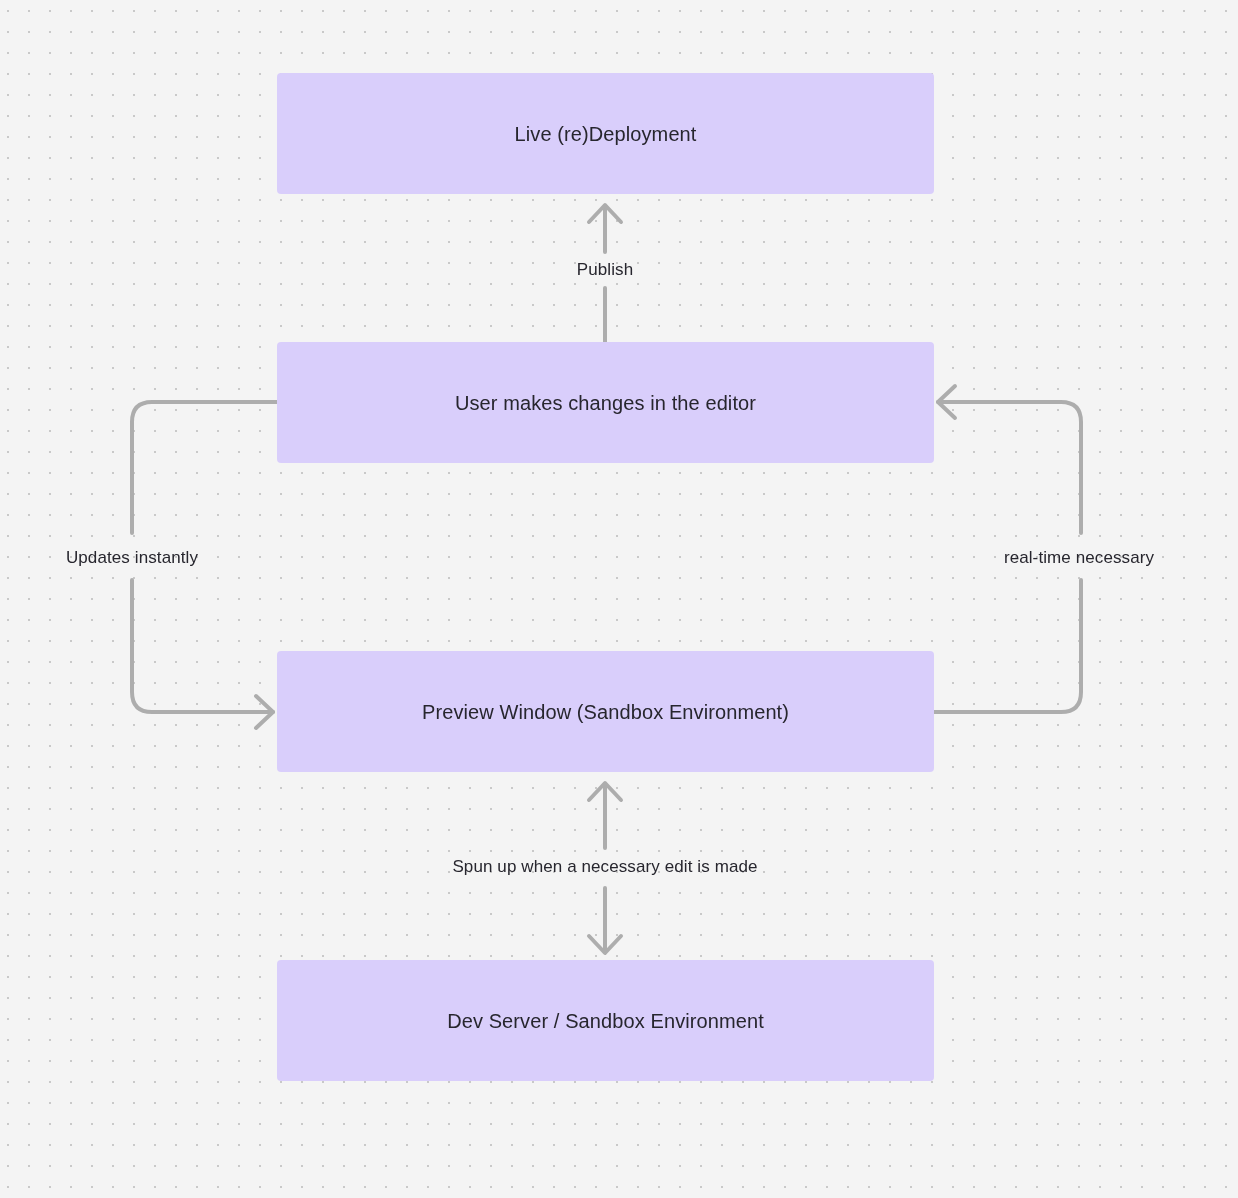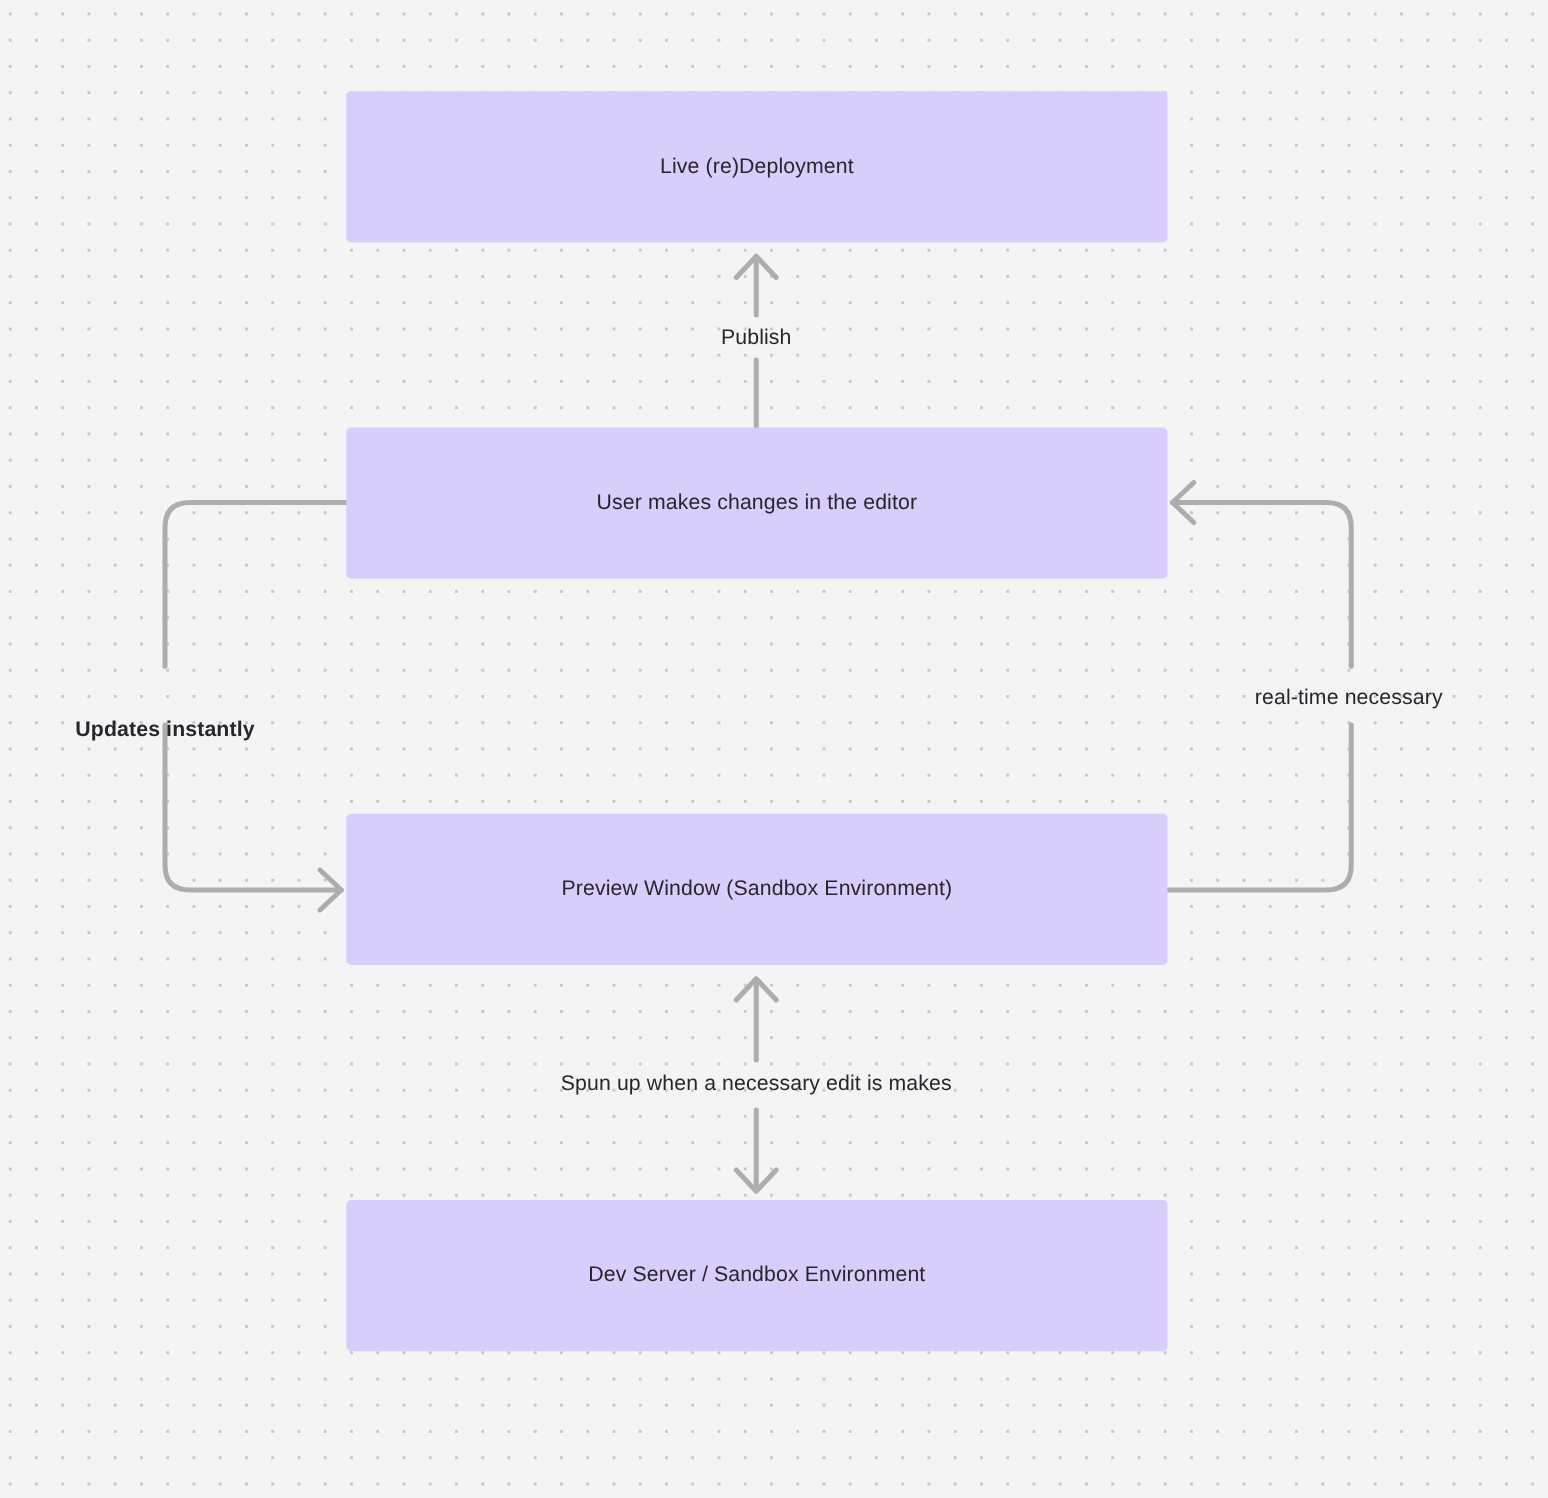--- a/index.html
+++ b/index.html
@@ -30,21 +30,21 @@
     position: absolute;
     box-sizing: border-box;
     background: #d9cefb;
     border-radius: 4px;
     display: flex;
     align-items: center;
     justify-content: center;
   }
   .node-label {
     color: #27262e;
-    font-size: 17px;
+    font-size: 20px;
     font-family: "Liberation Sans", sans-serif;
     letter-spacing: 0.1px;
     text-align: center;
     line-height: 1.3;
     white-space: nowrap;
   }
   .edge-label {
     position: absolute;
     color: #27262e;
     font-size: 17px;
@@ -102,19 +102,19 @@
   <div class="node" style="left:277px; top:342px; width:657px; height:121px;">
     <span class="node-label">User makes changes in the editor</span>
   </div>
 
   <div class="node" style="left:277px; top:960px; width:657px; height:121px;">
     <span class="node-label">Dev Server / Sandbox Environment</span>
   </div>
 
   <div class="edge-label" style="left:505px; top:261px; width:200px;">Publish</div>
 
-  <div class="edge-label" style="left:32px; top:575px; width:200px;font-weight:bold;">Updates instantly</div>
+  <div class="edge-label" style="left:32px; top:549px; width:200px;">Updates instantly</div>
 
   <div class="edge-label" style="left:979px; top:549px; width:200px;">real-time necessary</div>
 
-  <div class="edge-label" style="left:405px; top:858px; width:400px;">Spun up when a necessary edit is makes</div>
+  <div class="edge-label" style="left:405px; top:858px; width:400px;">Spun up when a necessary edit is made</div>
 
 </div>
 
 </body></html>

